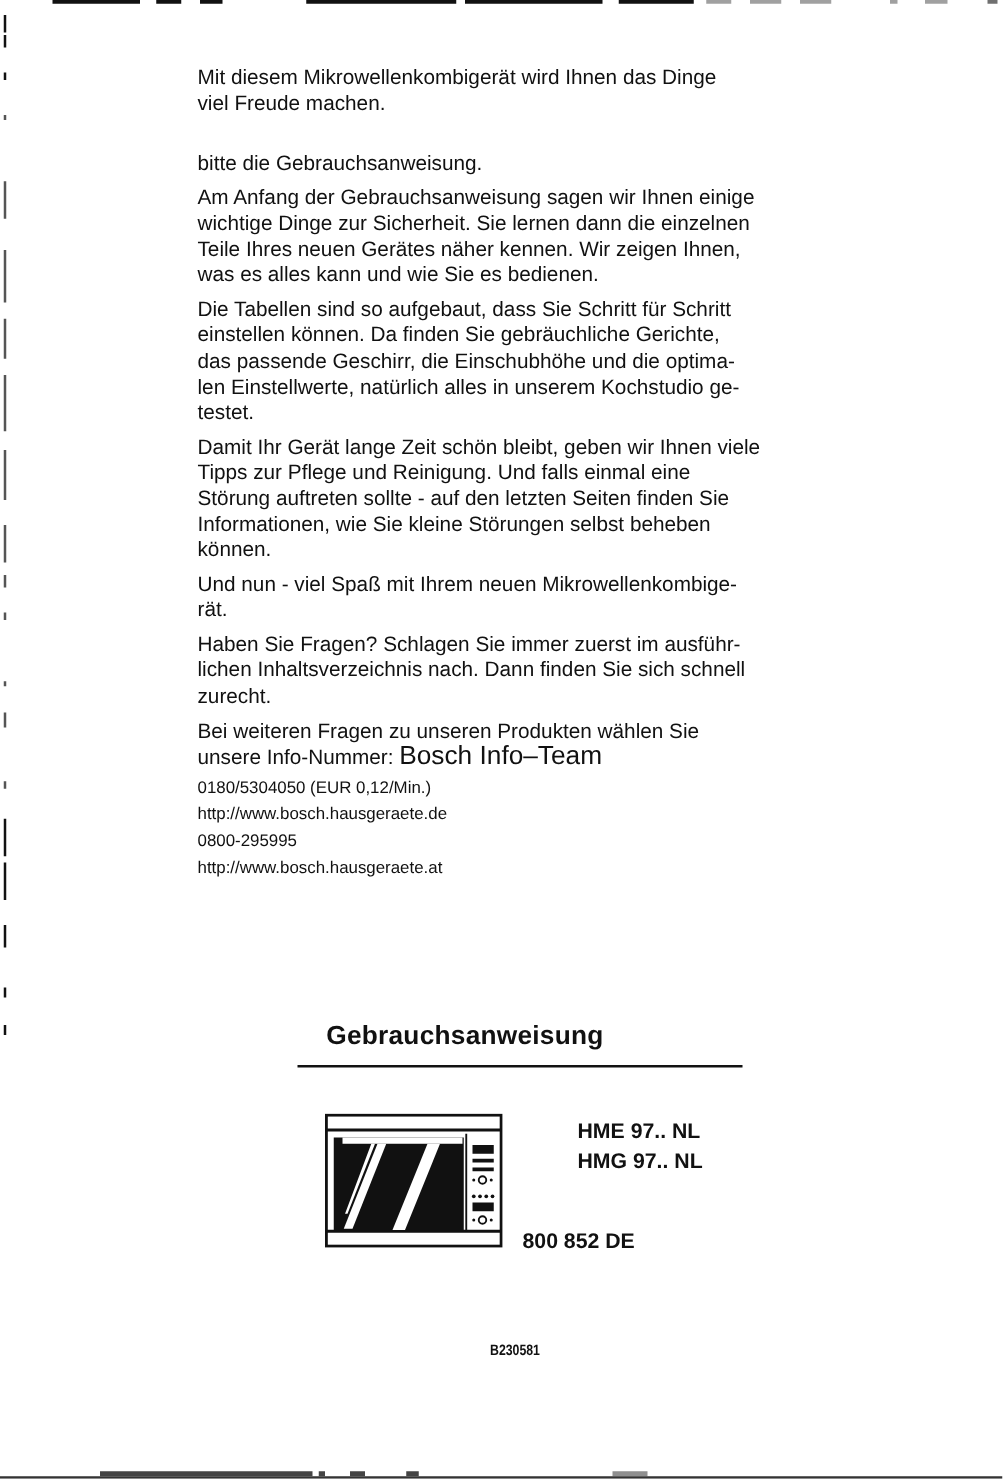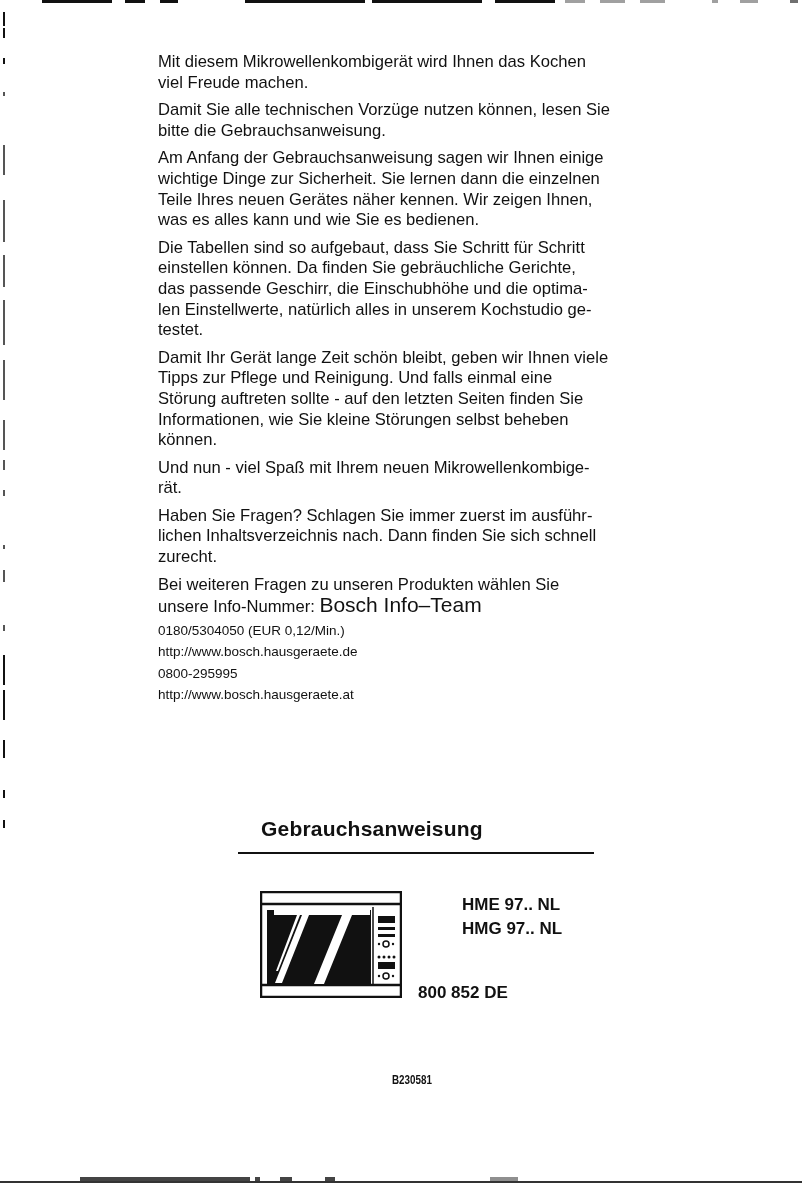--- a/index.html
+++ b/index.html
@@ -79,25 +79,25 @@
   <span style="top:625px;height:6px"></span>
   <span style="top:655px;height:30px;background:#111"></span>
   <span style="top:690px;height:30px;background:#111"></span>
   <span style="top:740px;height:18px;background:#111"></span>
   <span style="top:790px;height:8px;background:#111"></span>
   <span style="top:820px;height:8px;background:#111"></span>
 </div>
 
 <div class="content">
   <p>
-    <span>Mit diesem Mikrowellenkombigerät wird Ihnen das Kochen</span><br>
+    <span>Mit diesem Mikrowellenkombigerät wird Ihnen das Dinge</span><br>
     <span>viel Freude machen.</span>
   </p>
   <p>
-    <span>Damit Sie alle technischen Vorzüge nutzen können, lesen Sie</span><br>
+    <br>
     <span>bitte die Gebrauchsanweisung.</span>
   </p>
   <p>
     <span>Am Anfang der Gebrauchsanweisung sagen wir Ihnen einige</span><br>
     <span>wichtige Dinge zur Sicherheit. Sie lernen dann die einzelnen</span><br>
     <span>Teile Ihres neuen Gerätes näher kennen. Wir zeigen Ihnen,</span><br>
     <span>was es alles kann und wie Sie es bedienen.</span>
   </p>
   <p>
     <span>Die Tabellen sind so aufgebaut, dass Sie Schritt für Schritt</span><br>

